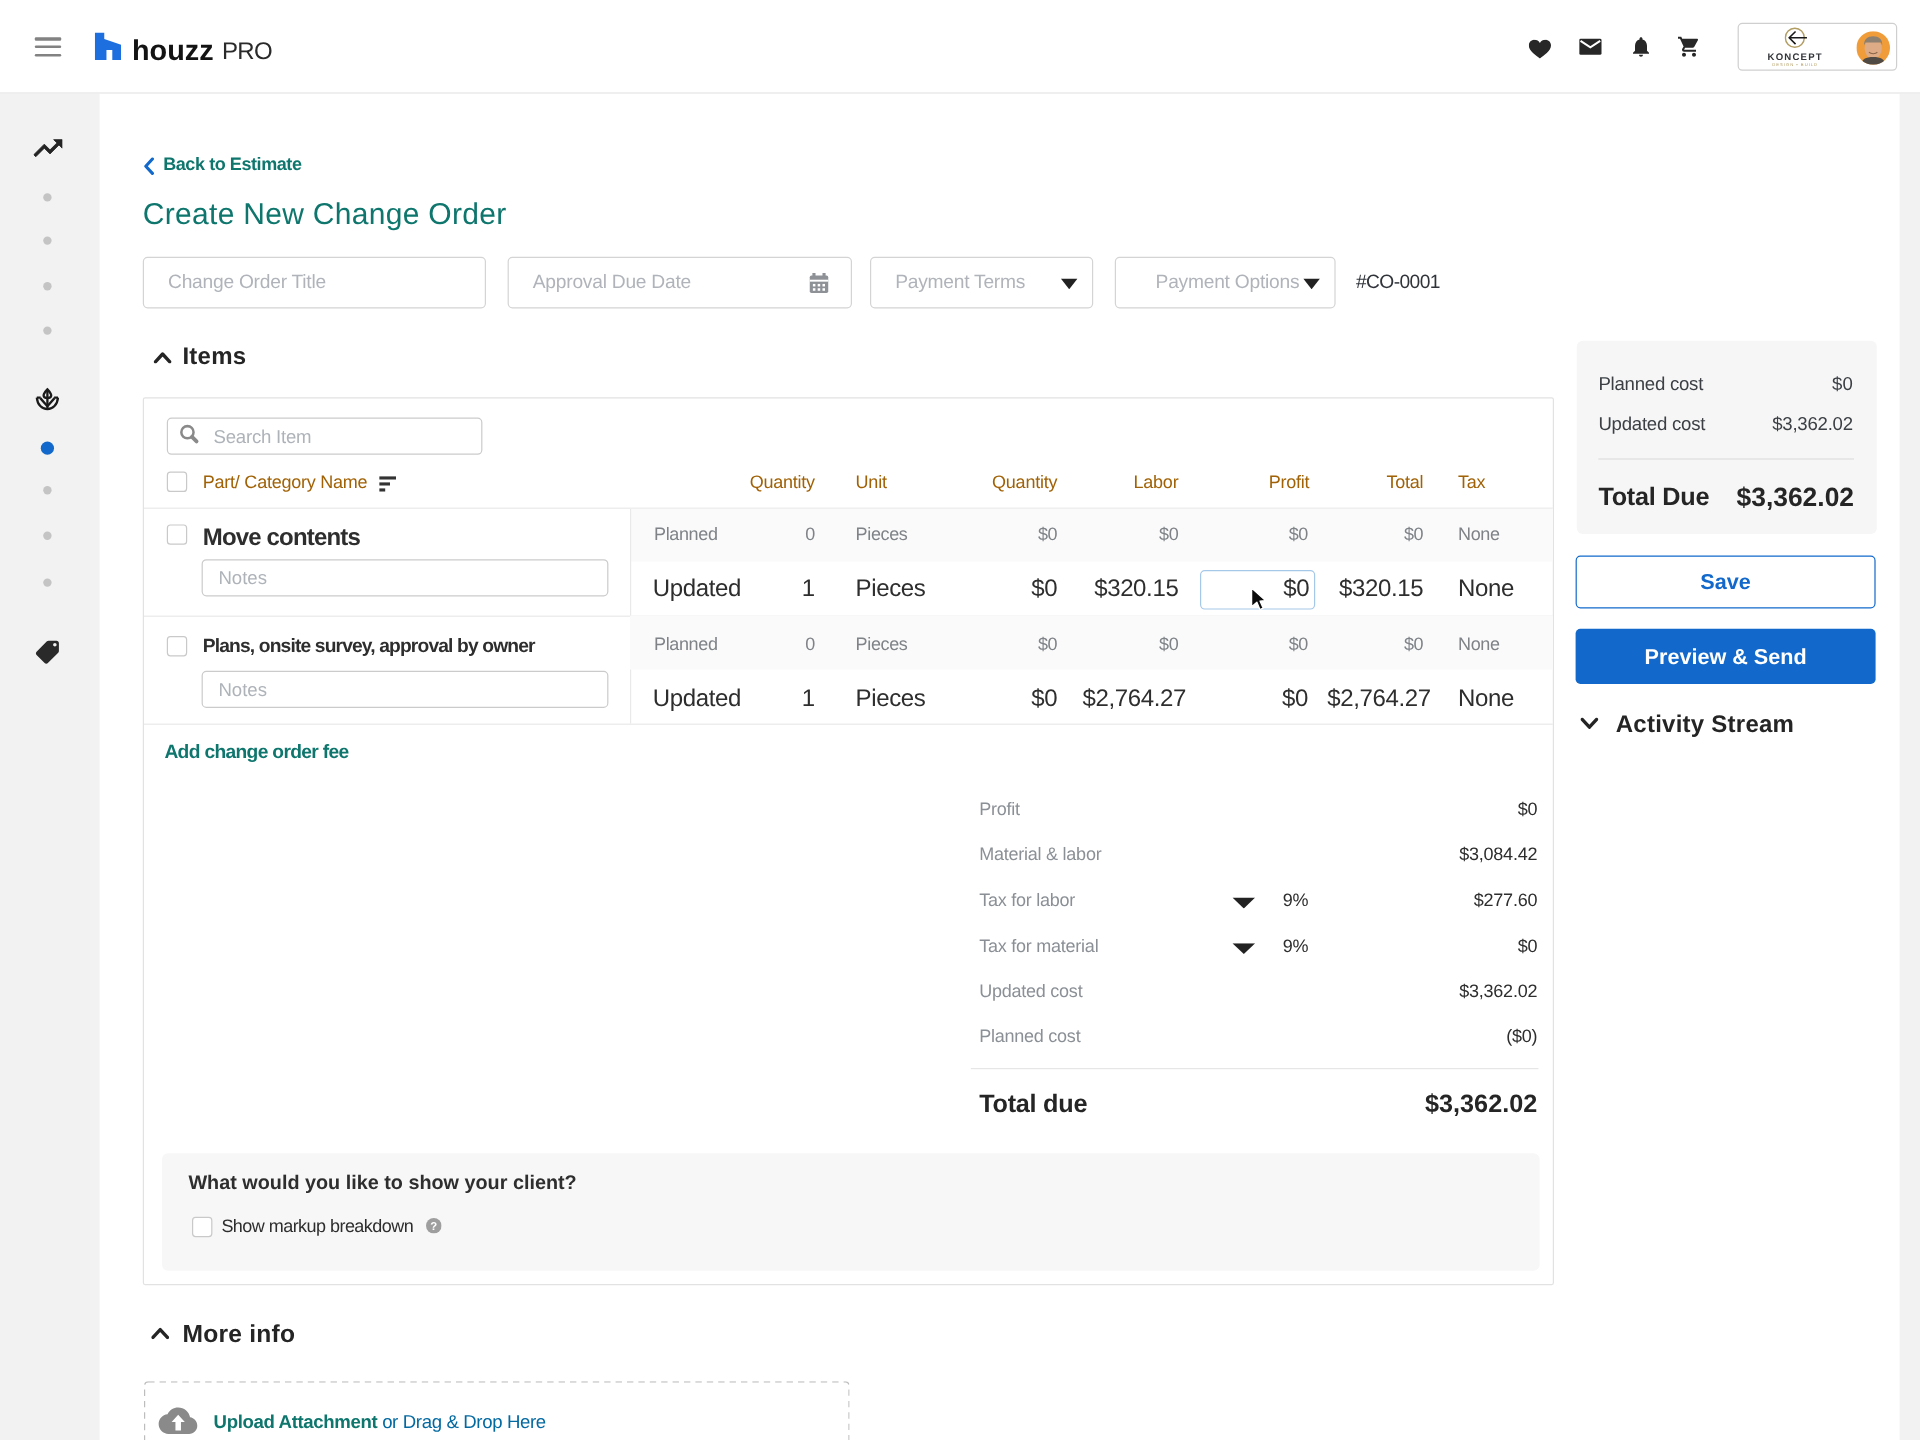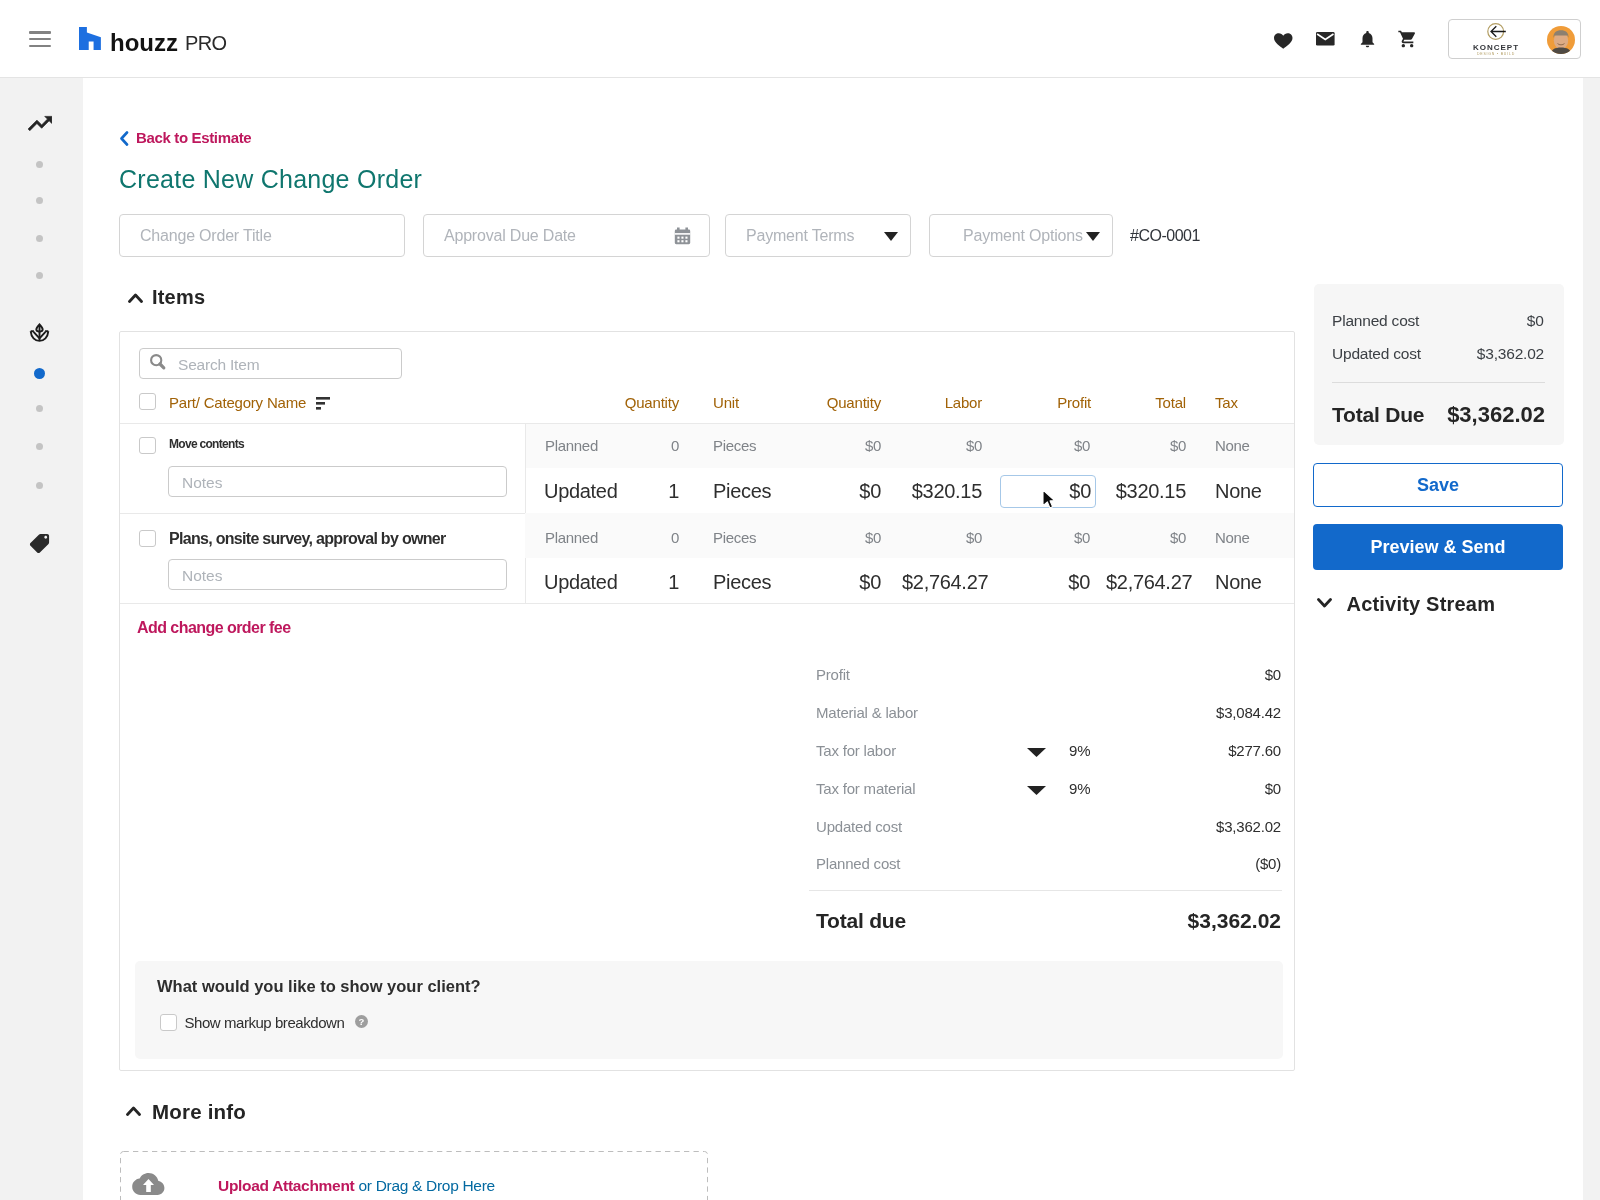--- a/index.html
+++ b/index.html
@@ -4,21 +4,21 @@
 <style>
 * { margin:0; padding:0; box-sizing:border-box; }
 html,body { width:1600px; height:1200px; overflow:hidden; }
 body { font-family:"Liberation Sans", sans-serif; background:#fff; position:relative; transform:translateZ(0); }
 .abs { position:absolute; }
 #header { left:0; top:0; width:1600px; height:78px; background:#fff; border-bottom:1px solid #e4e4e4; z-index:5; }
 #rail { left:0; top:78px; width:83px; height:1122px; background:#f2f2f2; }
 #strip { left:1583px; top:78px; width:17px; height:1122px; background:#f2f2f2; }
 .dot { width:7px; height:7px; border-radius:50%; background:#c4c4c4; }
 .bdot { width:11px; height:11px; border-radius:50%; background:#1269cb; }
-.blue { color:#be185d; }
+.blue { color:#0f766e; }
 .hbar { left:28.5px; width:22.5px; height:2.6px; background:#828282; border-radius:1px; }
 .ph { color:#aeb3b9; }
 .inp { border:1px solid #d4d4d4; border-radius:4px; background:#fff; font-size:16px; color:#b0b4ba; letter-spacing:-0.2px; }
 .lbl { color:#a16207; font-size:15px; letter-spacing:-0.2px; }
 .dk { color:#2e2e2e; }
 .r { text-align:right; }
 h1 { font-size:25px; font-weight:normal; color:#0f766e; letter-spacing:0.25px; }
 .sech { font-size:20px; font-weight:bold; color:#252525; letter-spacing:0.2px; }
 .cb { width:17px; height:17px; border:1px solid #c9c9c9; border-radius:3px; background:#fff; }
 .mut { font-size:15px; color:#7f8388; letter-spacing:-0.3px; }
@@ -161,21 +161,21 @@
   <div class="abs lbl r" style="left:681px; top:62px; width:80px;">Quantity</div>
   <div class="abs lbl r" style="left:782px; top:62px; width:80px;">Labor</div>
   <div class="abs lbl r" style="left:891px; top:62px; width:80px;">Profit</div>
   <div class="abs lbl r" style="left:986px; top:62px; width:80px;">Total</div>
   <div class="abs lbl" style="left:1095px; top:62px;">Tax</div>
   <div class="abs" style="left:0; top:91px; width:1174px; height:1px; background:#e9e9e9;"></div>
 
   <div class="abs" style="left:405px; top:92px; width:769px; height:44px; background:#fafafa;"></div>
   <div class="abs" style="left:405px; top:92px; width:1px; height:179px; background:#e9e9e9;"></div>
   <div class="abs cb" style="left:19px; top:105px;"></div>
-  <div class="abs dk" style="left:49px; top:105px; font-size:12px; font-weight:bold; letter-spacing:-0.7px;">Move contents</div>
+  <div class="abs dk" style="left:49px; top:105px; font-size:20px; font-weight:bold; letter-spacing:-0.7px;">Move contents</div>
   <div class="abs" style="left:48px; top:134px; width:339px; height:31px; border:1px solid #cbcbcb; border-radius:4px;"></div>
   <div class="abs ph" style="left:62px; top:142px; font-size:15.5px;">Notes</div>
   <div class="abs mut" style="left:425px; top:104.5px;">Planned</div>
   <div class="abs mut r" style="left:479px; top:104.5px; width:80px;">0</div>
   <div class="abs mut" style="left:593px; top:104.5px;">Pieces</div>
   <div class="abs mut r" style="left:681px; top:104.5px; width:80px;">$0</div>
   <div class="abs mut r" style="left:782px; top:104.5px; width:80px;">$0</div>
   <div class="abs mut r" style="left:890px; top:104.5px; width:80px;">$0</div>
   <div class="abs mut r" style="left:986px; top:104.5px; width:80px;">$0</div>
   <div class="abs mut" style="left:1095px; top:104.5px;">None</div>
@@ -257,21 +257,21 @@
   <path d="M1.5 8.5 L7.5 2 L13.5 8.5" fill="none" stroke="#252525" stroke-width="2.8" stroke-linecap="round" stroke-linejoin="round"></path>
 </svg>
 
 <svg class="abs" style="left:120px; top:1151px" width="588" height="60" viewBox="0 0 588 60">
   <rect x="0.5" y="0.5" width="587" height="59" rx="3" fill="none" stroke="#bdbdbd" stroke-width="1" stroke-dasharray="5.3 4.2"></rect>
 </svg>
 <svg class="abs" style="left:131px; top:1171px" width="34" height="26" viewBox="0 0 34 26">
   <path d="M27.4 10.1C26.5 5.4 22.4 2 17.5 2 13.6 2 10.2 4.2 8.6 7.6 4.4 8 1.2 11.5 1.2 15.7c0 4.5 3.7 8.2 8.2 8.2h17.2c3.8 0 6.8-3 6.8-6.8 0-3.6-2.8-6.6-6-7z" fill="#8a8a8a"></path>
   <path d="M17.5 8 L23 14 H19.8 V21 H15.2 V14 H12 Z" fill="#fff"></path>
 </svg>
-<div class="abs" style="left:178px; top:1177px; font-size:15.5px; letter-spacing:-0.3px;"><span class="blue" style="font-weight:bold;margin-left:40px;">Upload Attachment</span> <span style="color:#0369a1;margin-top:36px;">or Drag &amp; Drop Here</span></div>
+<div class="abs" style="left:178px; top:1177px; font-size:15.5px; letter-spacing:-0.3px;"><span class="blue" style="font-weight:bold;">Upload Attachment</span> <span style="color:#0369a1;margin-top:36px;">or Drag &amp; Drop Here</span></div>
 
 <div class="abs" style="left:1314px; top:284px; width:250px; height:161px; background:#f6f6f6; border-radius:5px;"></div>
 <div class="abs" style="left:1332px; top:312px; font-size:15.5px; color:#3c4045; letter-spacing:-0.2px;">Planned cost</div>
 <div class="abs r" style="left:1404px; top:312px; width:140px; font-size:15.5px; color:#3c4045;">$0</div>
 <div class="abs" style="left:1332px; top:345px; font-size:15.5px; color:#3c4045; letter-spacing:-0.2px;">Updated cost</div>
 <div class="abs r" style="left:1404px; top:345px; width:140px; font-size:15.5px; color:#3c4045; letter-spacing:-0.2px;">$3,362.02</div>
 <div class="abs" style="left:1332px; top:382px; width:213px; height:1px; background:#dcdcdc;"></div>
 <div class="abs" style="left:1332px; top:403px; font-size:21px; font-weight:bold; color:#252525; letter-spacing:-0.2px;">Total Due</div>
 <div class="abs r" style="left:1404px; top:402px; width:141px; font-size:22px; font-weight:bold; color:#252525;">$3,362.02</div>
 <div class="abs" style="left:1313px; top:463px; width:250px; height:44px; border:1px solid #1269cb; border-radius:4px; background:#fff; text-align:center; line-height:42px; font-size:18px; font-weight:bold; color:#1269cb;">Save</div>

